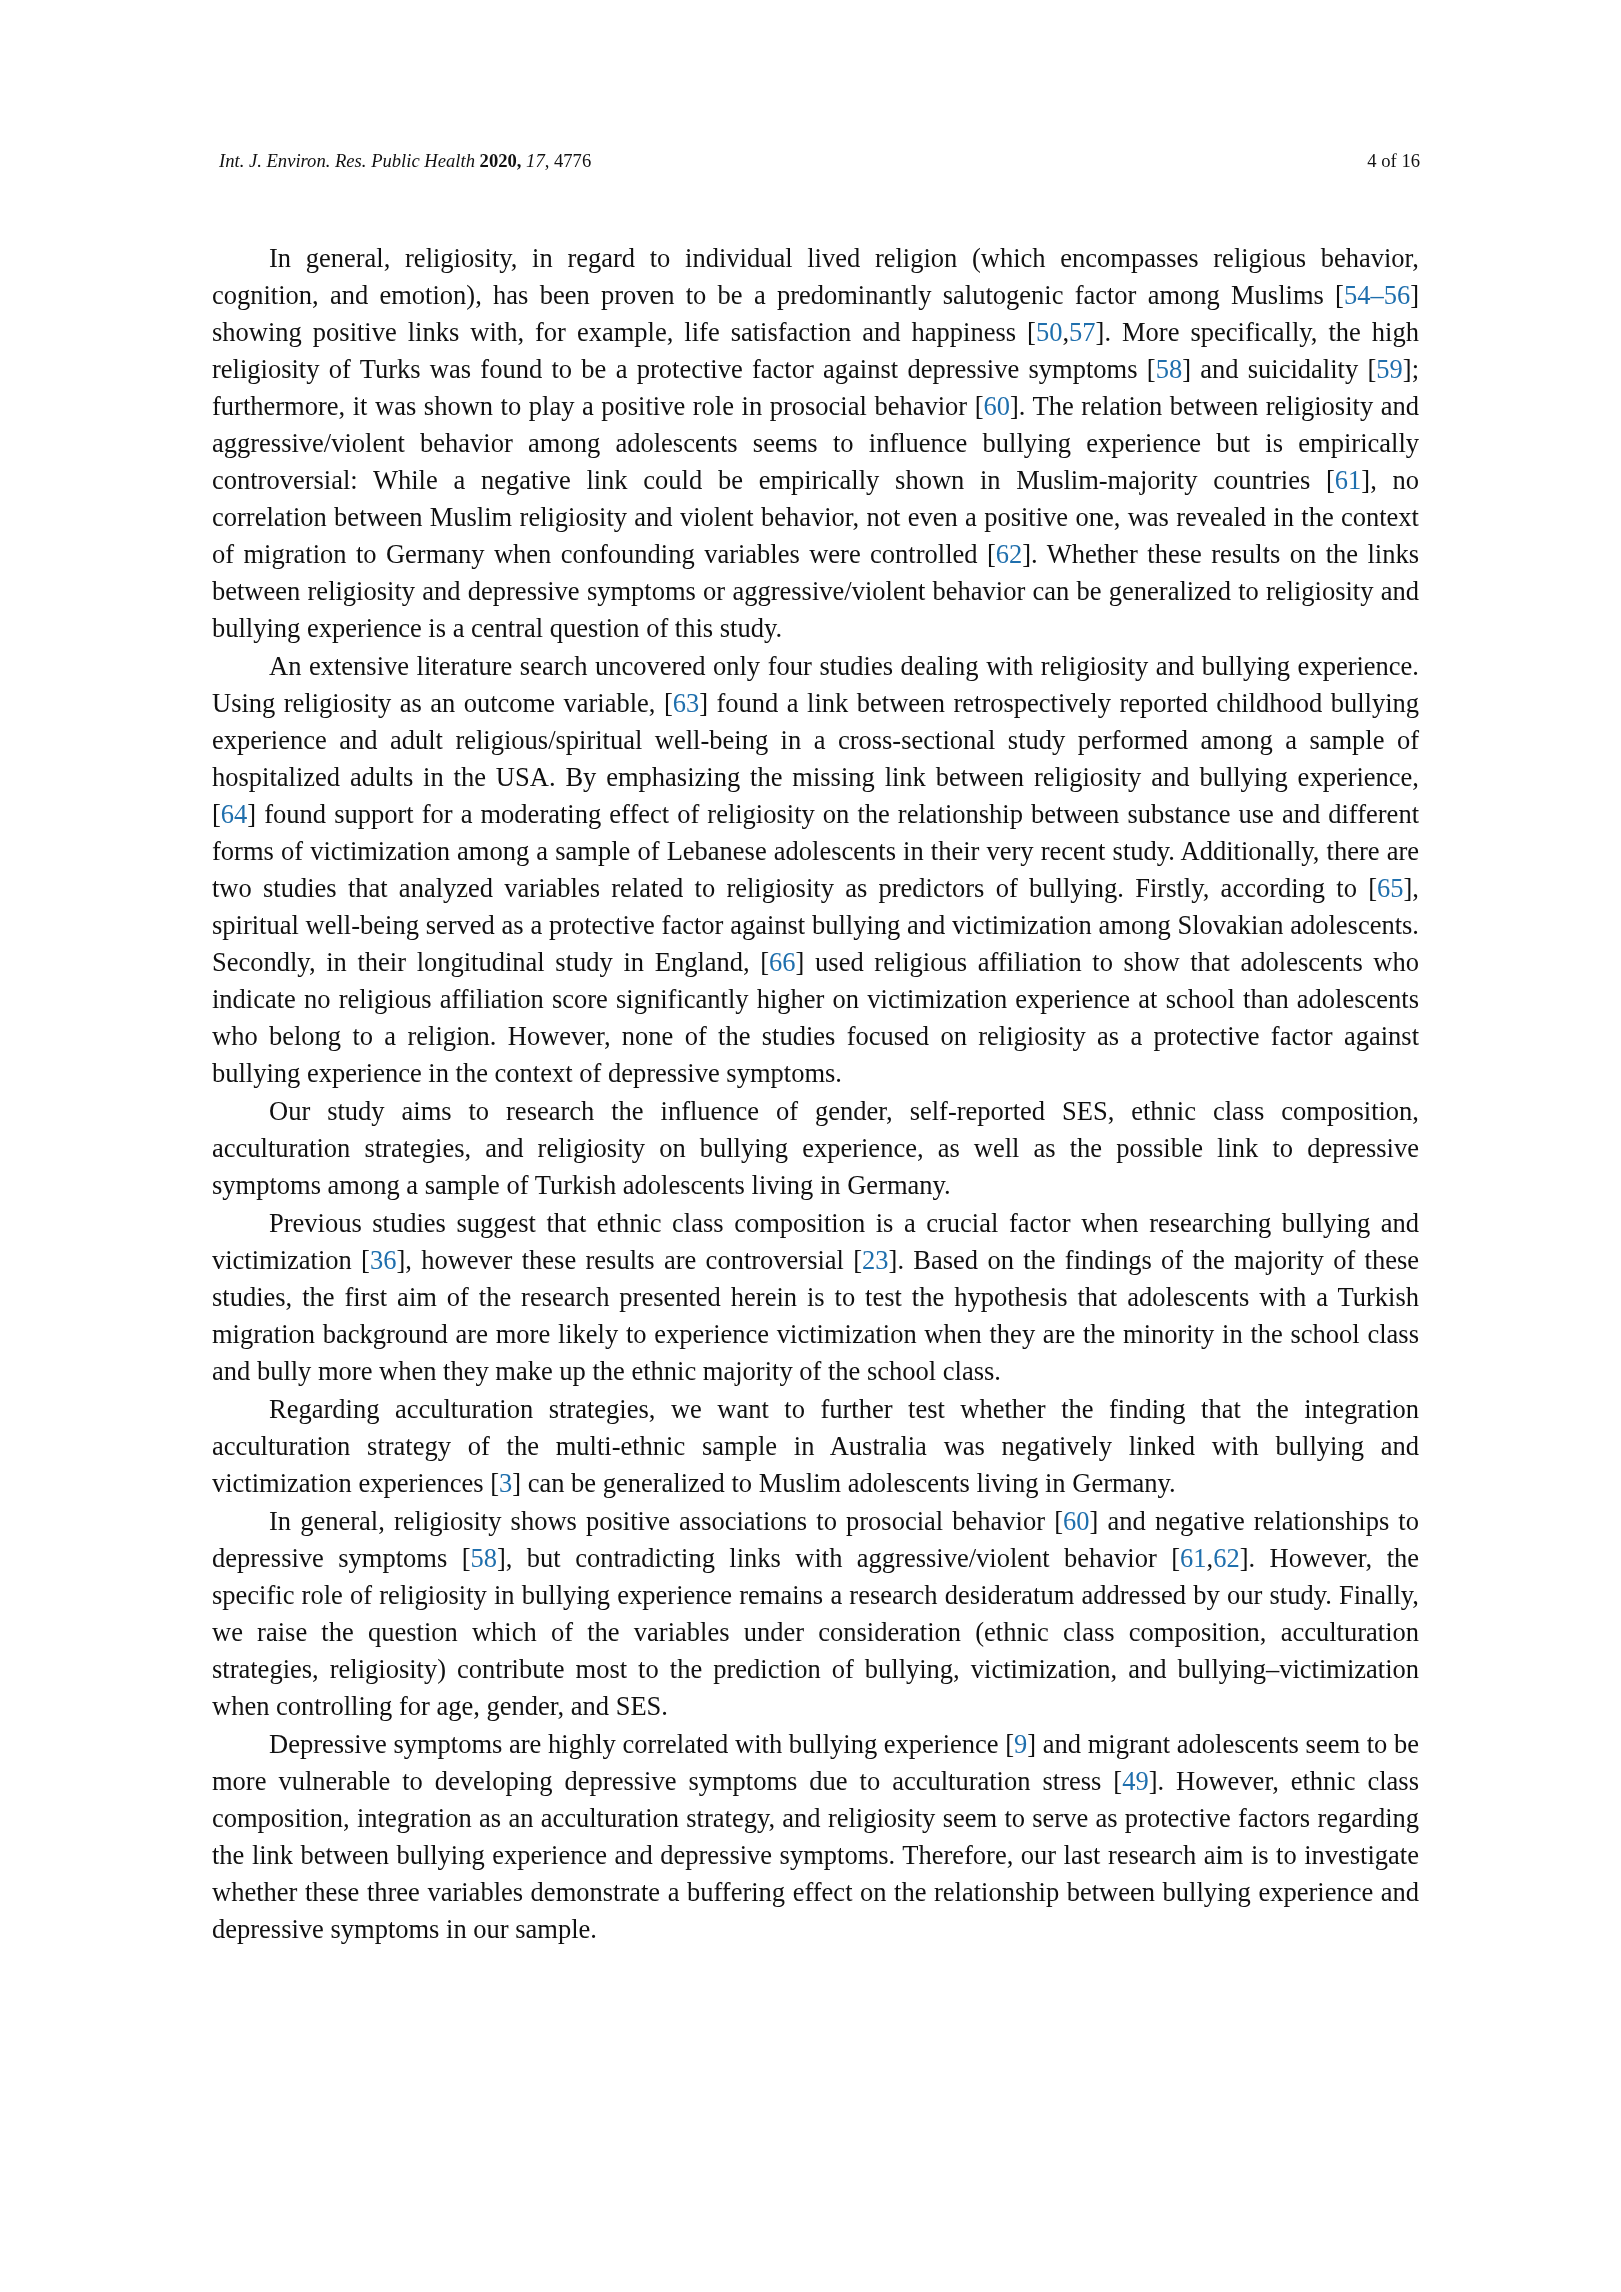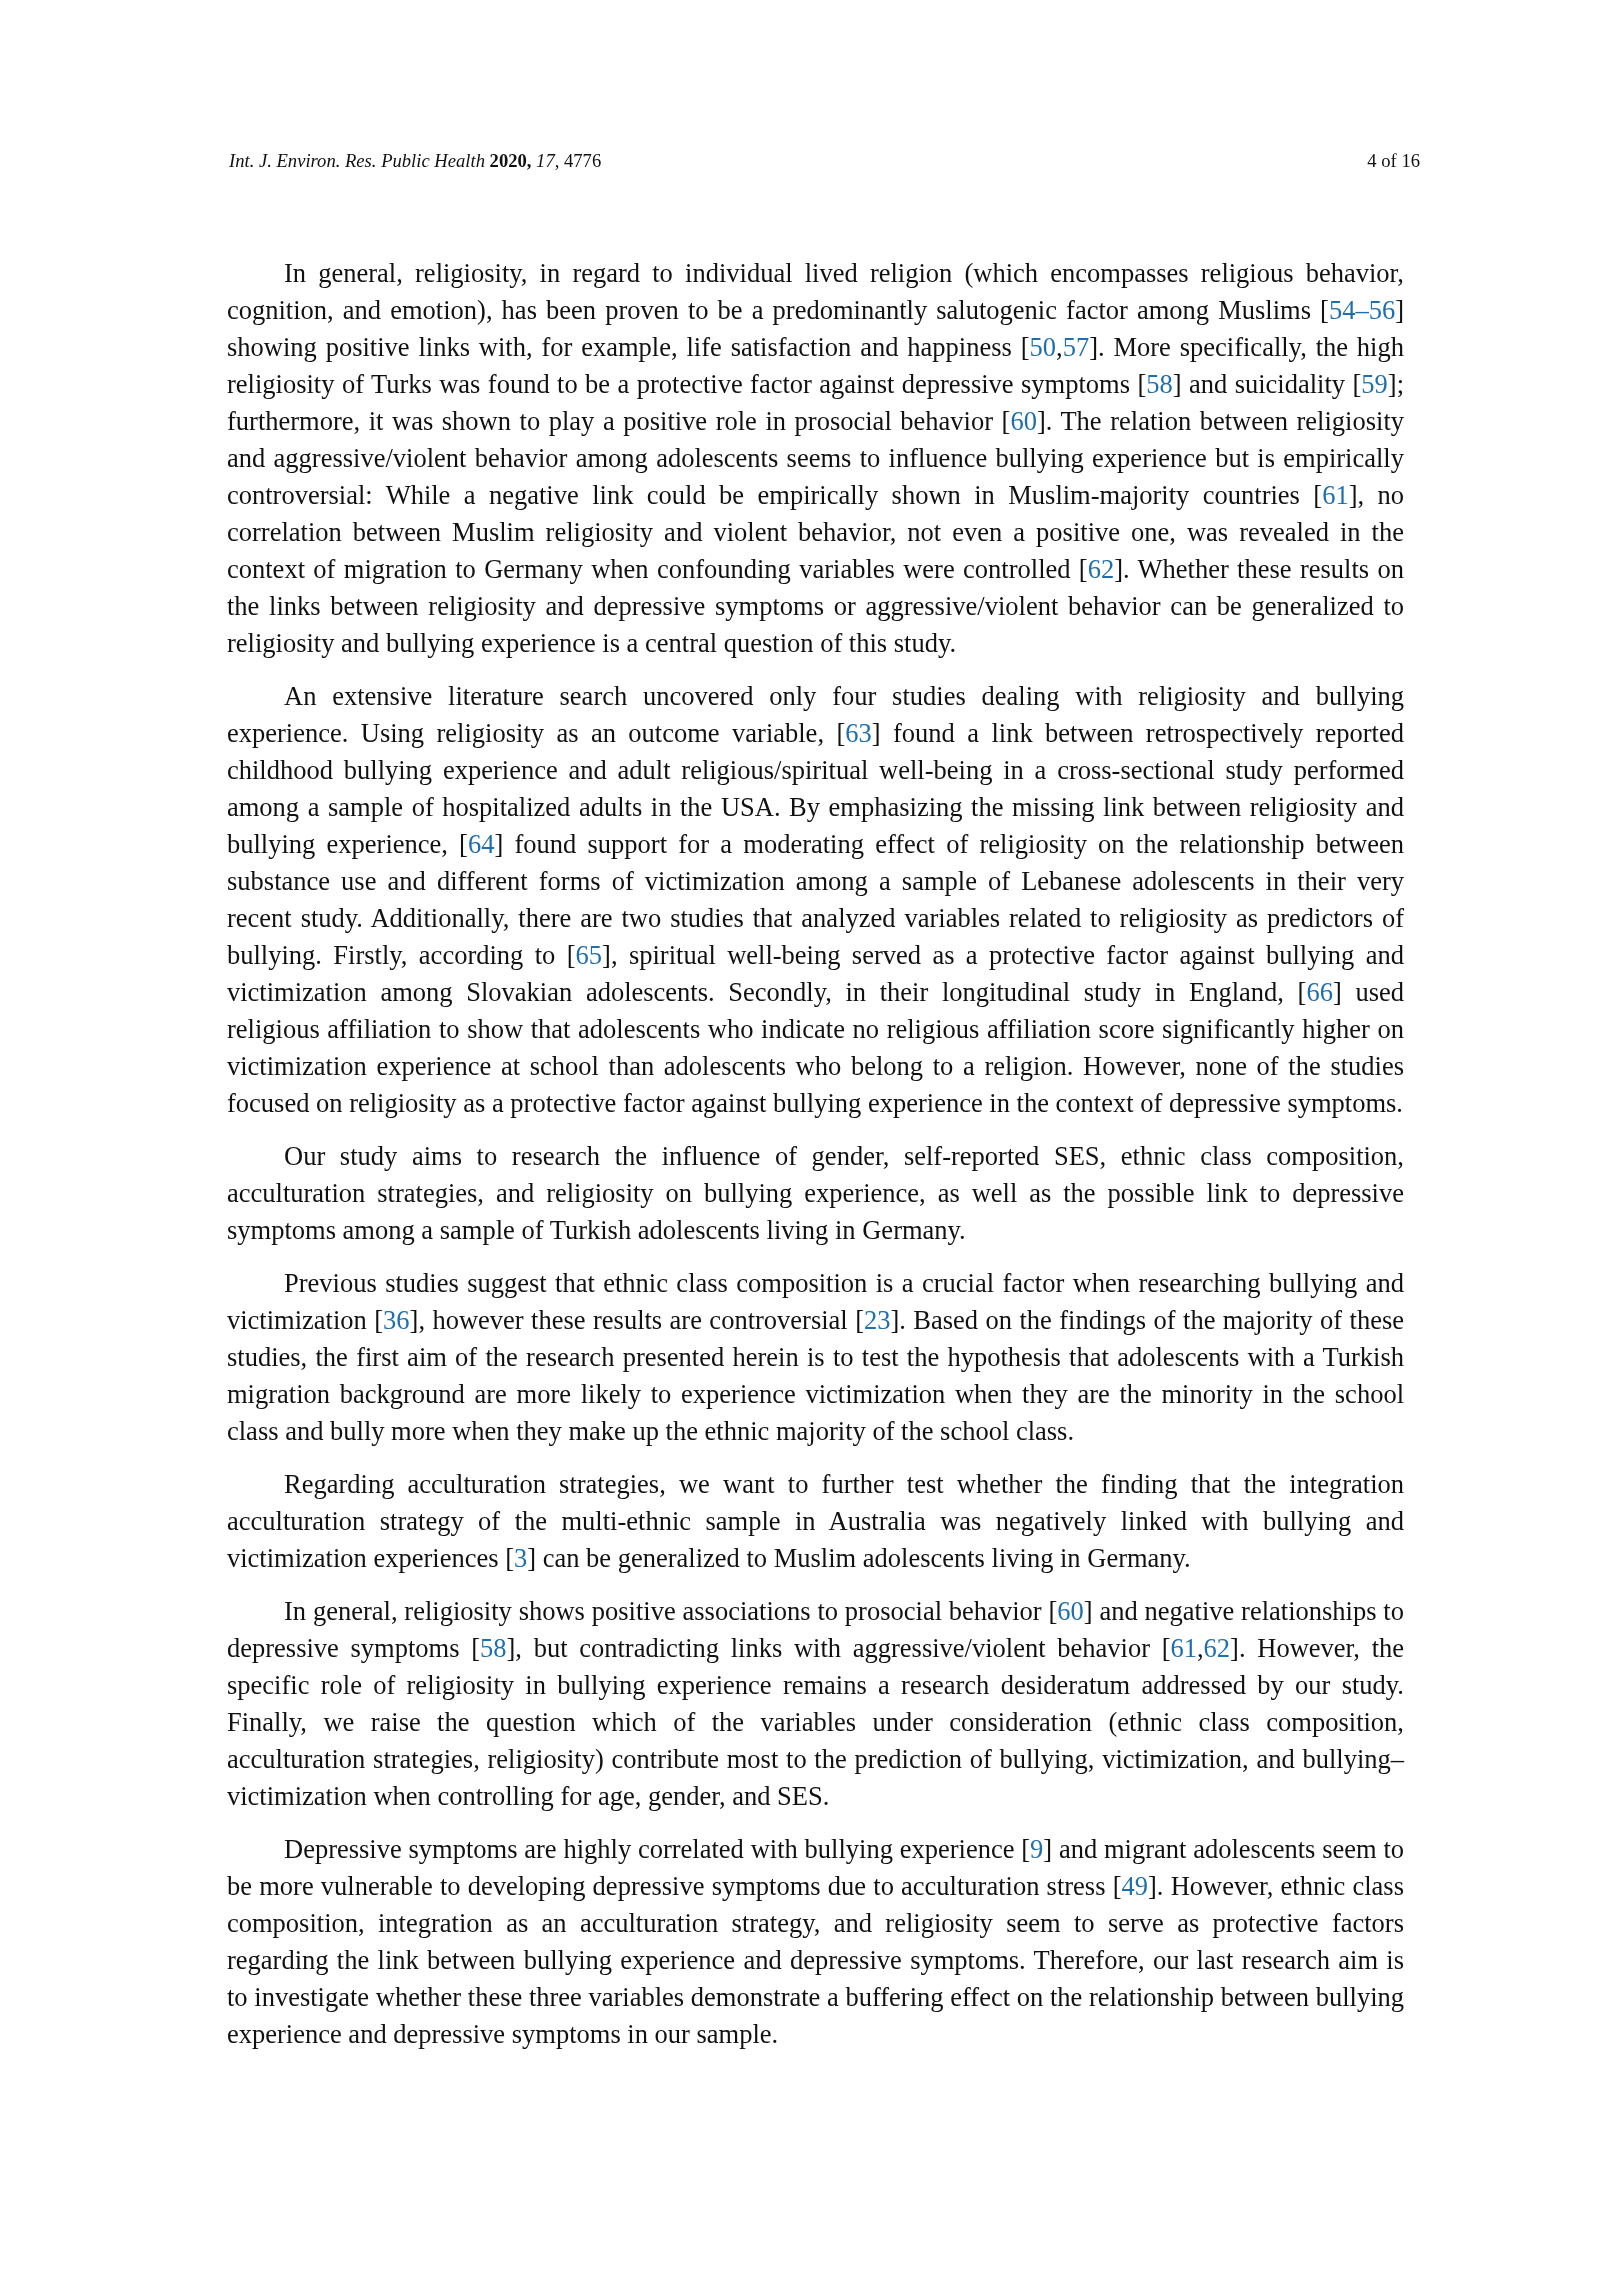--- a/index.html
+++ b/index.html
@@ -1,26 +1,26 @@
 <!DOCTYPE html>
 <html><head>
 <meta charset="utf-8">
 <style>
   html, body { margin: 0; padding: 0; background: #ffffff; }
   body { width: 1621px; height: 2293px; position: relative; overflow: hidden; }
   .page { position: absolute; left: 211px; top: 0; width: 1209px; }
   .header { position: absolute; top: 150px; left: 0; width: 1209px; height: 29px;
             font-family: "Liberation Serif", serif; font-size: 18.6px; color: #111; }
-  .header .journal { position: absolute; left: 18px; top: 0; font-style: italic; }
+  .header .journal { position: absolute; left: 8px; top: 0; font-style: italic; }
   .header .journal b { font-style: normal; font-weight: bold; }
   .header .pageno { position: absolute; right: 0; top: 0; }
   .body { position: absolute; top: 239px; left: 0; width: 1209px;
           font-family: "Liberation Serif", serif; font-size: 26.5px; line-height: 37px;
           color: #111; text-align: justify; hyphens: none; }
-  .body p { margin: 16px; text-indent: 57px; }
+  .body p { margin: 1px; text-indent: 57px; }
   .ref { color: #1f6fad; }
   h3.subsec { font-family: "Liberation Serif", serif; font-style: italic; font-weight: normal;
               font-size: 26.5px; line-height: 37px; margin: 19.6px 0 19.6px 0; color: #111; }
 </style>
 </head>
 <body>
 
 <div class="page">
   <div class="header">
     <span class="journal"><span>Int. J. Environ. Res. Public Health</span> <b>2020</b><b>, </b><i>17</i><span style="font-style:normal">, </span><span style="font-style:normal">4776</span></span>

